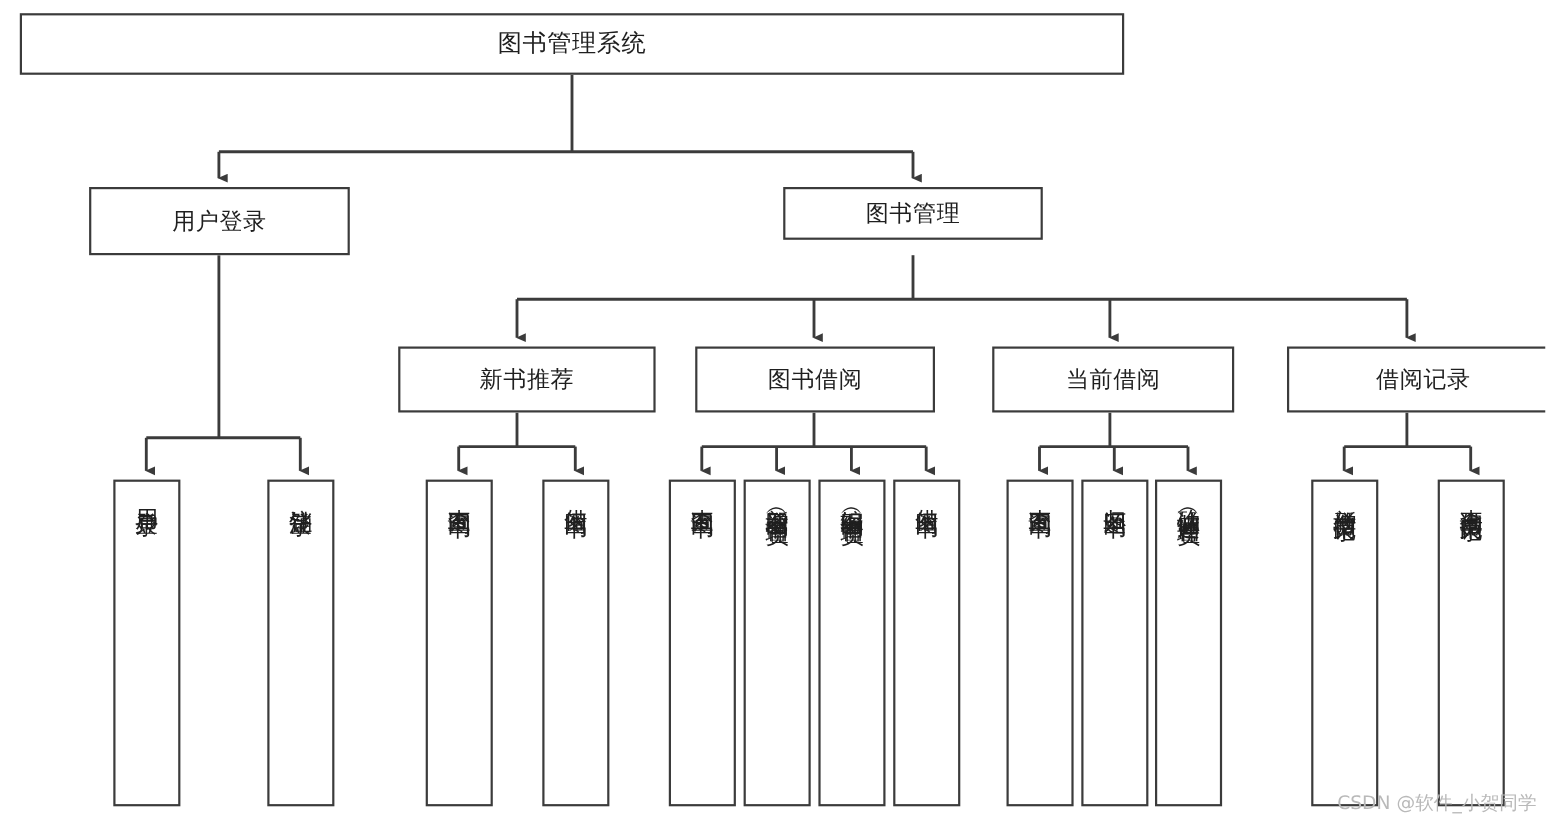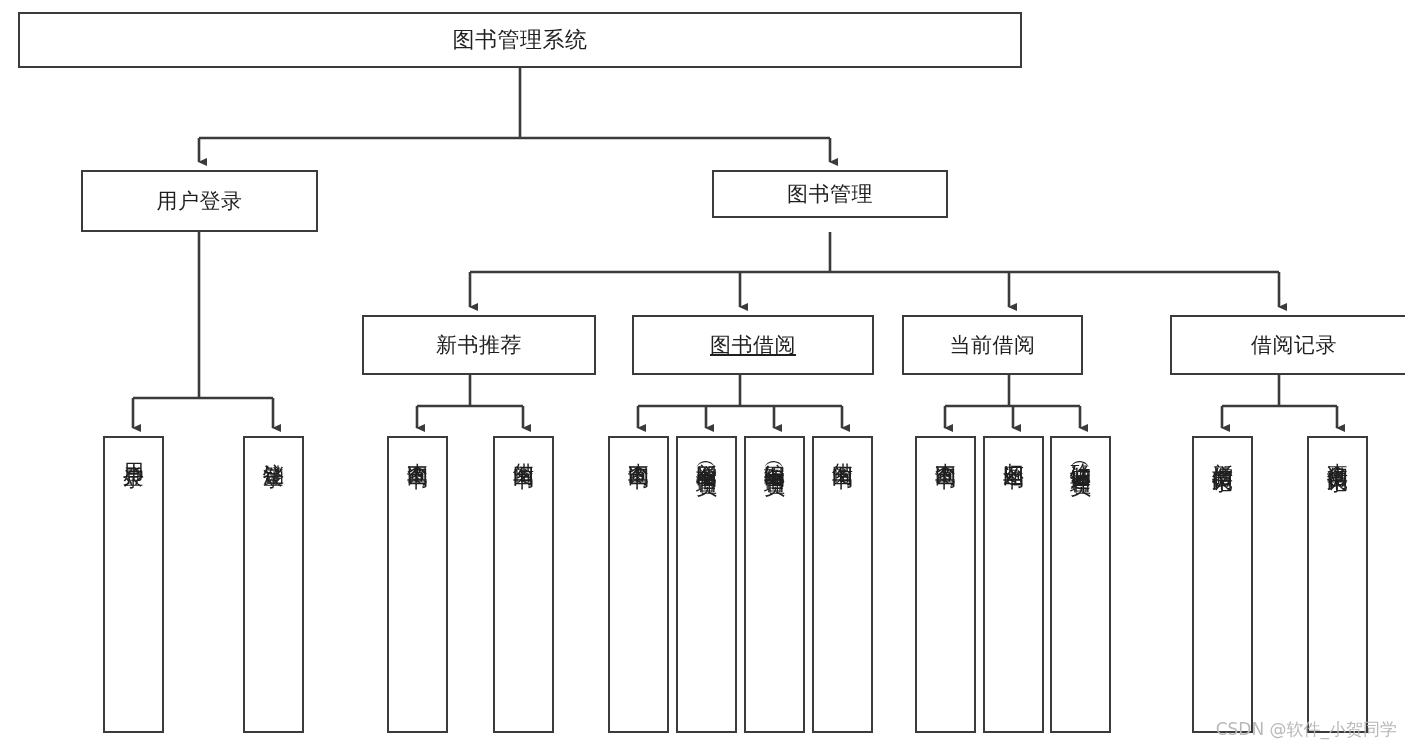--- a/index.html
+++ b/index.html
@@ -139,24 +139,24 @@
   <div class="node horiz" style="left:81px; top:170px; width:237px; height:62px;">
     <span class="node-label">用户登录</span>
   </div>
   <div class="node horiz" style="left:712px; top:170px; width:236px; height:48px;">
     <span class="node-label">图书管理</span>
   </div>
 
   <div class="node horiz" style="left:362px; top:315px; width:234px; height:60px;">
     <span class="node-label">新书推荐</span>
   </div>
-  <div class="node horiz" style="left:632px; top:315px; width:242px; height:60px;text-decoration:underline;">
+  <div class="node horiz" style="left:632px; top:315px; width:218px; height:60px;">
     <span class="node-label">图书借阅</span>
   </div>
-  <div class="node horiz" style="left:902px; top:315px; width:181px; height:60px;">
+  <div class="node horiz" style="left:902px; top:315px; width:220px; height:60px;">
     <span class="node-label">当前借阅</span>
   </div>
   <div class="node horiz" style="left:1170px; top:315px; width:248px; height:60px;">
     <span class="node-label">借阅记录</span>
   </div>
 
   <div class="node vert" style="left:103px; top:436px; width:61px; height:297px;">
     <span class="node-label">用户登录</span>
   </div>
   <div class="node vert" style="left:243px; top:436px; width:61px; height:297px;">

